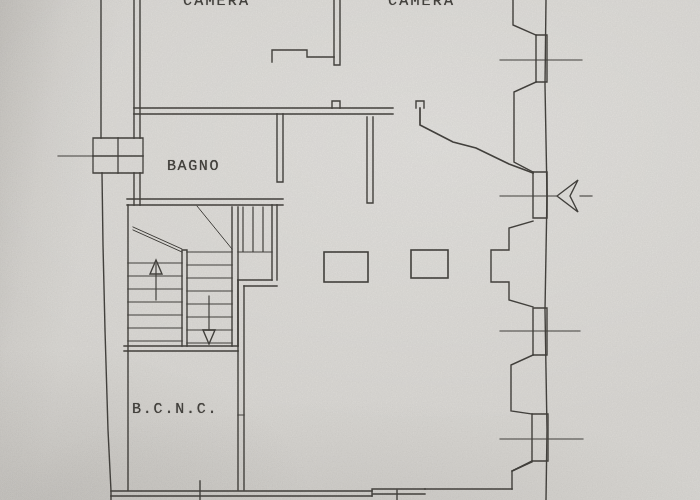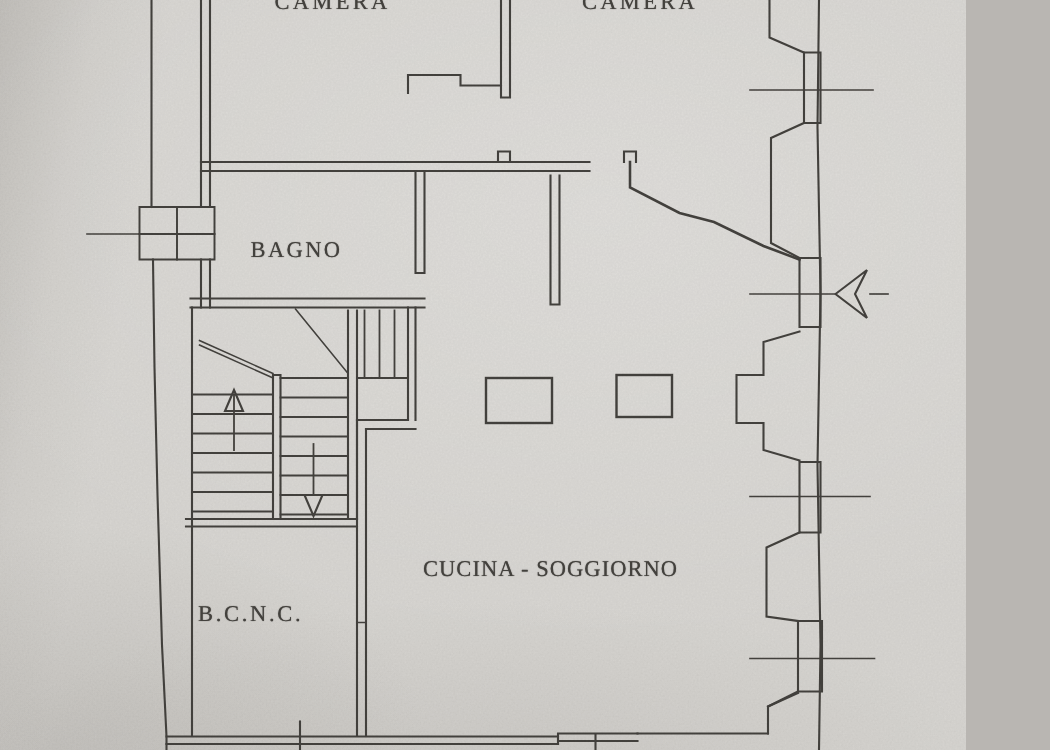--- a/index.html
+++ b/index.html
@@ -1,24 +1,24 @@
 <!DOCTYPE html>
 <html><head>
 <meta charset="utf-8">
 <style>
   html,body{margin:0;padding:0;background:#b9b6b2;}
   #stage{
-    position:relative;width:644px;height:500px;overflow:hidden;
+    position:relative;width:700px;height:500px;overflow:hidden;
     background:
       radial-gradient(120% 95% at 62% 28%, rgba(255,255,255,0.20), rgba(255,255,255,0) 62%),
       linear-gradient(100deg, rgba(104,99,92,0.20) 0%, rgba(104,99,92,0.05) 9%, rgba(0,0,0,0) 16%),
       radial-gradient(70% 55% at 6% 100%, rgba(84,80,74,0.14), rgba(0,0,0,0) 55%),
       radial-gradient(90% 40% at 50% 104%, rgba(94,90,84,0.10), rgba(0,0,0,0) 60%),
       #d8d6d2;
-    font-family:Liberation Serif, serif;
+    font-family:Liberation Mono, monospace;
   }
   #plan{position:absolute;left:0;top:0;filter:blur(0.28px);}
   .lbl{
     position:absolute;color:#43413d;font-size:15px;line-height:16px;
     letter-spacing:1.6px;white-space:nowrap;
     text-shadow:0 0 0.7px rgba(67,65,61,0.85);
     filter:blur(0.22px);
   }
   .lbl.cut{top:-6px;}
 </style>
@@ -162,16 +162,15 @@
     <rect width="700" height="500" filter="url(#paperNoise)" opacity="0.05"></rect>
   </svg>
 
   <div class="lbl cut" style="left:183px;letter-spacing:2.2px;">CAMERA</div>
 
   <div class="lbl cut" style="left:388px;letter-spacing:2.2px;">CAMERA</div>
 
   <div class="lbl" style="left:167px;top:159px;">BAGNO</div>
 
 
-  <div class="lbl" style="left:282px;top:372px;letter-spacing:0.7px;">CUCINA - SOGGIORNO</div>
 
   <div class="lbl" style="left:132px;top:402px;letter-spacing:1.8px;">B.C.N.C.</div>
 </div>
 
 </body></html>

